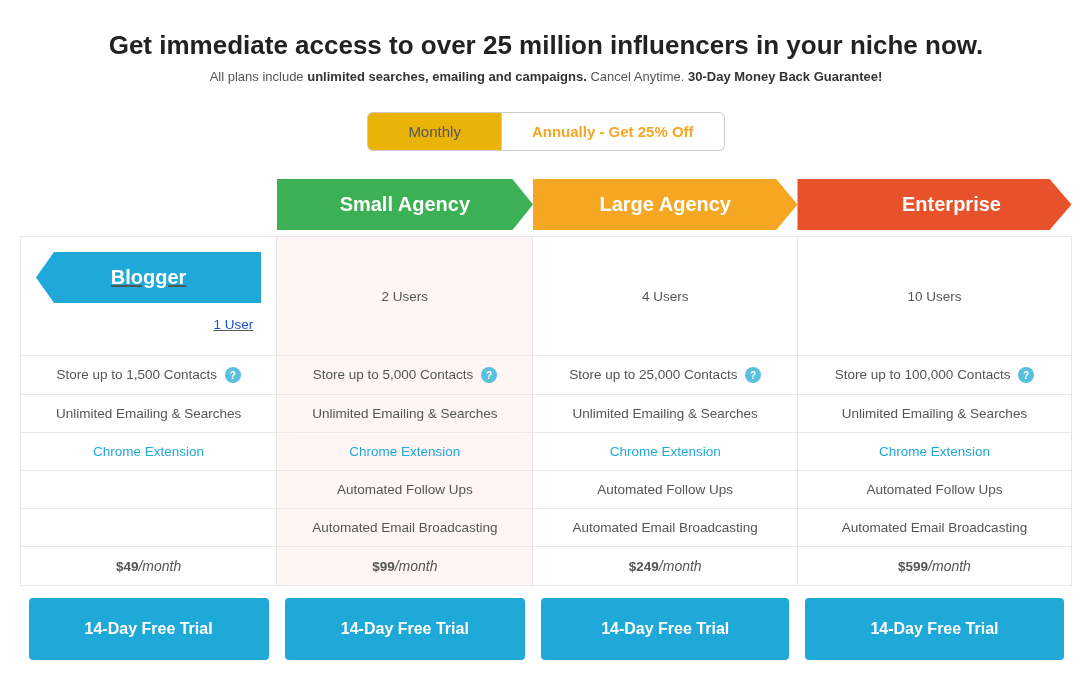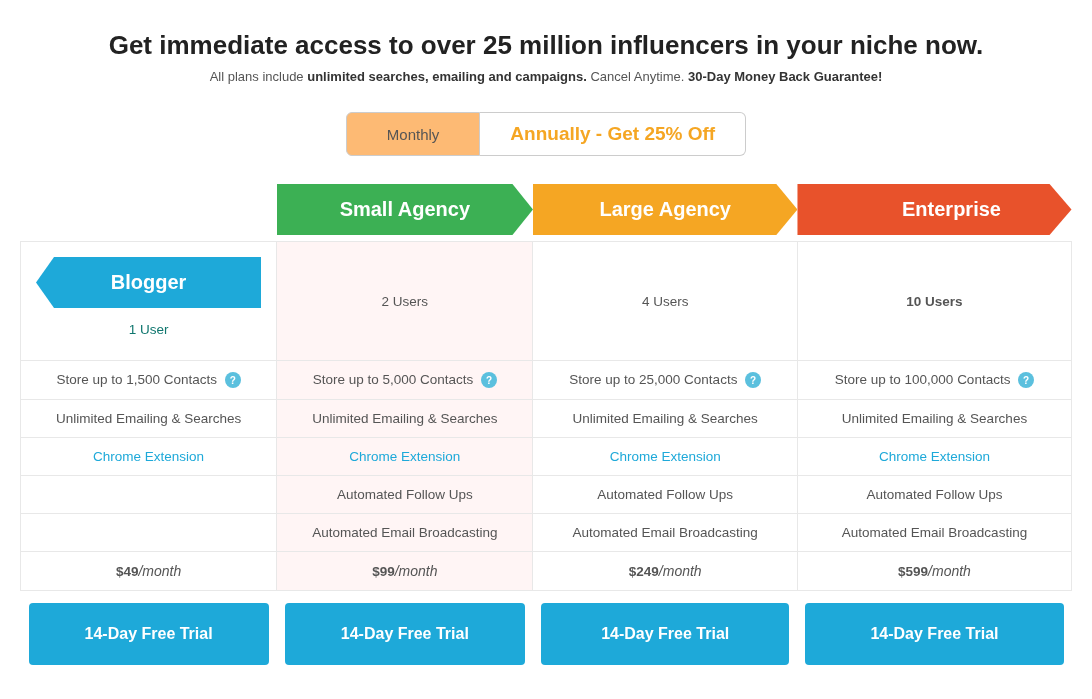--- a/index.html
+++ b/index.html
@@ -43,26 +43,26 @@
       padding: 10px 40px;
       font-size: 15px;
       border: 1.5px solid #ccc;
       cursor: pointer;
       background: #f0f0f0;
       color: #555;
       font-weight: 500;
       border-radius: 6px 0 0 6px;
     }
     .billing-btn.active {
-      background: #fdba74;
+      background: #eab308;
       color: #555;
     }
     .billing-btn-annual {
       padding: 10px 30px;
-      font-size: 19px;
+      font-size: 15px;
       border: 1.5px solid #ccc;
       border-left: none;
       cursor: pointer;
       background: #fff;
       color: #f5a623;
       font-weight: 600;
       border-radius: 0 6px 6px 0;
     }
     .plans-table {
       width: 100%;
@@ -202,29 +202,29 @@
         <td class="plan-header-cell">
           <div class="plan-badge enterprise">
             <span>Enterprise</span>
           </div>
         </td>
       </tr>
     </thead>
     <tbody>
 
       <tr class="feature-row">
-        <td style="border:1px solid #e8e8e8; padding:15px; vertical-align:top;">
+        <td style="border:1px solid #e8e8e8; padding:15px; vertical-align:top;text-decoration:underline;">
           <div class="plan-badge blogger" style="clip-path: polygon(8% 0%, 100% 0%, 100% 100%, 8% 100%, 0% 50%); margin-bottom:6px;">
             <span>Blogger</span>
           </div>
-          <div style="padding: 8px; font-size:13.5px; color:#0f766e; text-align:center;">1 User</div>
+          <div style="padding: 8px; font-size:13.5px; color:#1d4ed8; text-align:right;">1 User</div>
         </td>
         <td class="" style="background:#fff5f5; padding:11px 8px; font-size:13.5px; color:#555; border:1px solid #e8e8e8;">2 Users</td>
         <td style="padding:11px 8px; font-size:13.5px; color:#555; border:1px solid #e8e8e8;">4 Users</td>
-        <td style="padding:11px 8px; font-size:13.5px; color:#555; border:1px solid #e8e8e8;font-weight:bold;">10 Users</td>
+        <td style="padding:11px 8px; font-size:13.5px; color:#555; border:1px solid #e8e8e8;">10 Users</td>
       </tr>
 
       <tr class="feature-row">
         <td>
           <span>Store up to 1,500 Contacts</span>
           <span class="help-icon">?</span>
         </td>
         <td style="background:#fff5f5;">
           <span>Store up to 5,000 Contacts</span>
           <span class="help-icon">?</span>

